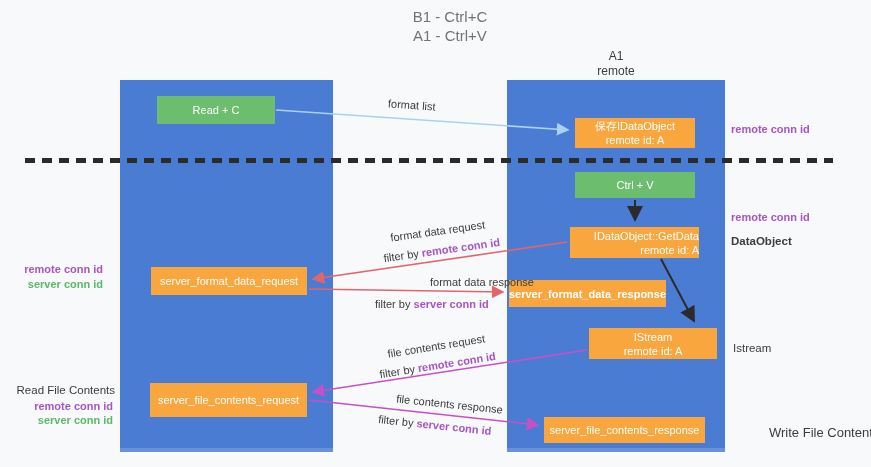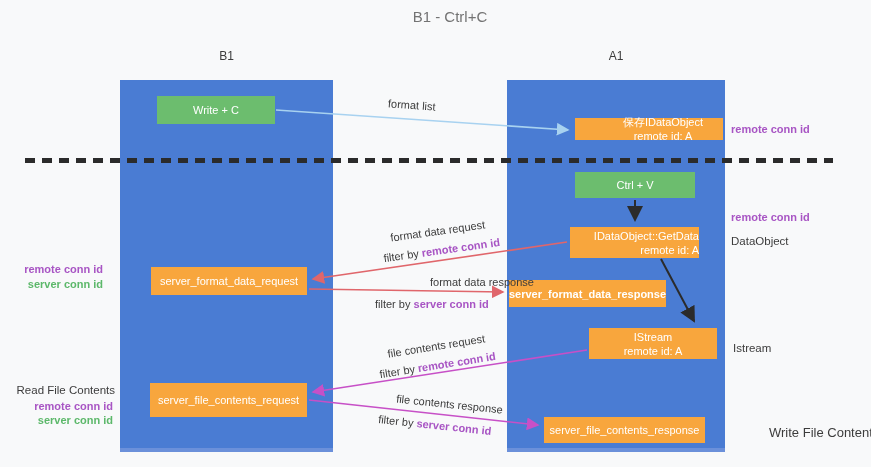--- a/index.html
+++ b/index.html
@@ -38,27 +38,28 @@
   .purple{color:#a855c4;font-weight:bold;}
   .greentxt{color:#5cb86a;font-weight:bold;}
   .right-align{text-align:right;}
   svg.arrows{position:absolute;left:0;top:0;pointer-events:none;}
 </style>
 </head>
 <body>
 
 <div class="title">
   <div>B1 - Ctrl+C</div>
+  <div>A1 - Ctrl+V</div>
 </div>
 
 <div class="col-header" style="left:120px;width:213px;">
-  <div>B1</div>
 </div>
 <div class="col-header" style="left:507px;width:218px;">
   <div>A1</div>
+  <div>remote</div>
 </div>
 
 <div class="col" style="left:120px;width:213px;"></div>
 <div class="col" style="left:507px;width:218px;"></div>
 
 <div class="dashline"></div>
 
 <svg class="arrows" width="871" height="467" viewBox="0 0 871 467">
   <defs>
     <marker id="m-blue" markerWidth="9" markerHeight="8" refX="7" refY="4" orient="auto">
@@ -76,23 +77,23 @@
   </defs>
   <line x1="276" y1="110" x2="568" y2="130" stroke="#a8d2f0" stroke-width="1.6" marker-end="url(#m-blue)"></line>
   <line x1="635" y1="200" x2="635" y2="220" stroke="#2b2b2b" stroke-width="2" marker-end="url(#m-black)"></line>
   <line x1="661" y1="259" x2="694" y2="321" stroke="#2b2b2b" stroke-width="2" marker-end="url(#m-black)"></line>
   <line x1="567" y1="242" x2="313" y2="279" stroke="#e0666b" stroke-width="1.6" marker-end="url(#m-red)"></line>
   <line x1="309" y1="289" x2="503" y2="292" stroke="#e0666b" stroke-width="1.6" marker-end="url(#m-red)"></line>
   <line x1="587" y1="350" x2="313" y2="392" stroke="#c750c7" stroke-width="1.6" marker-end="url(#m-mag)"></line>
   <line x1="309" y1="400" x2="538" y2="425" stroke="#c750c7" stroke-width="1.6" marker-end="url(#m-mag)"></line>
 </svg>
 
-<div class="box green" style="left:157px;top:96px;width:118px;height:28px;">Write + C</div>
+<div class="box green" style="left:157px;top:96px;width:118px;height:28px;">Read + C</div>
 
-<div class="box orange two-line" style="left:575px;top:118px;width:120px;height:22px;padding-left:28px;">
+<div class="box orange two-line" style="left:575px;top:118px;width:120px;height:30px;">
   <div>保存IDataObject</div>
   <div>remote id: A</div>
 </div>
 
 <div class="box green" style="left:575px;top:172px;width:120px;height:26px;">Ctrl + V</div>
 
 <div class="box orange two-line" style="left:570px;top:227px;width:129px;height:31px;align-items:flex-end;">
   <div>IDataObject::GetData</div>
   <div>remote id: A</div>
 </div>
@@ -127,21 +128,21 @@
   <span>filter by </span><span class="purple">remote conn id</span>
 </div>
 
 <div class="lbl" style="left:396px;top:398px;transform:rotate(6deg);">file contents response</div>
 <div class="lbl" style="left:378px;top:419px;transform:rotate(6deg);">
   <span>filter by </span><span class="purple">server conn id</span>
 </div>
 
 <div class="lbl purple" style="left:731px;top:123px;">remote conn id</div>
 <div class="lbl purple" style="left:731px;top:211px;">remote conn id</div>
-<div class="lbl" style="left:731px;top:235px;font-size:11.5px;">DataObject</div>
+<div class="lbl" style="left:731px;top:235px;font-size:11.5px;font-weight:bold;">DataObject</div>
 <div class="lbl" style="left:733px;top:342px;font-size:11.5px;">Istream</div>
 <div class="lbl" style="left:733px;top:425px;font-size:13px;margin-left:36px;">Write File Contents</div>
 
 <div class="lbl purple right-align" style="left:15px;top:263px;width:88px;">remote conn id</div>
 <div class="lbl greentxt right-align" style="left:15px;top:278px;width:88px;">server conn id</div>
 
 <div class="lbl right-align" style="left:15px;top:384px;width:100px;font-size:11.5px;">Read File Contents</div>
 <div class="lbl purple right-align" style="left:25px;top:400px;width:88px;">remote conn id</div>
 <div class="lbl greentxt right-align" style="left:25px;top:414px;width:88px;">server conn id</div>
 

